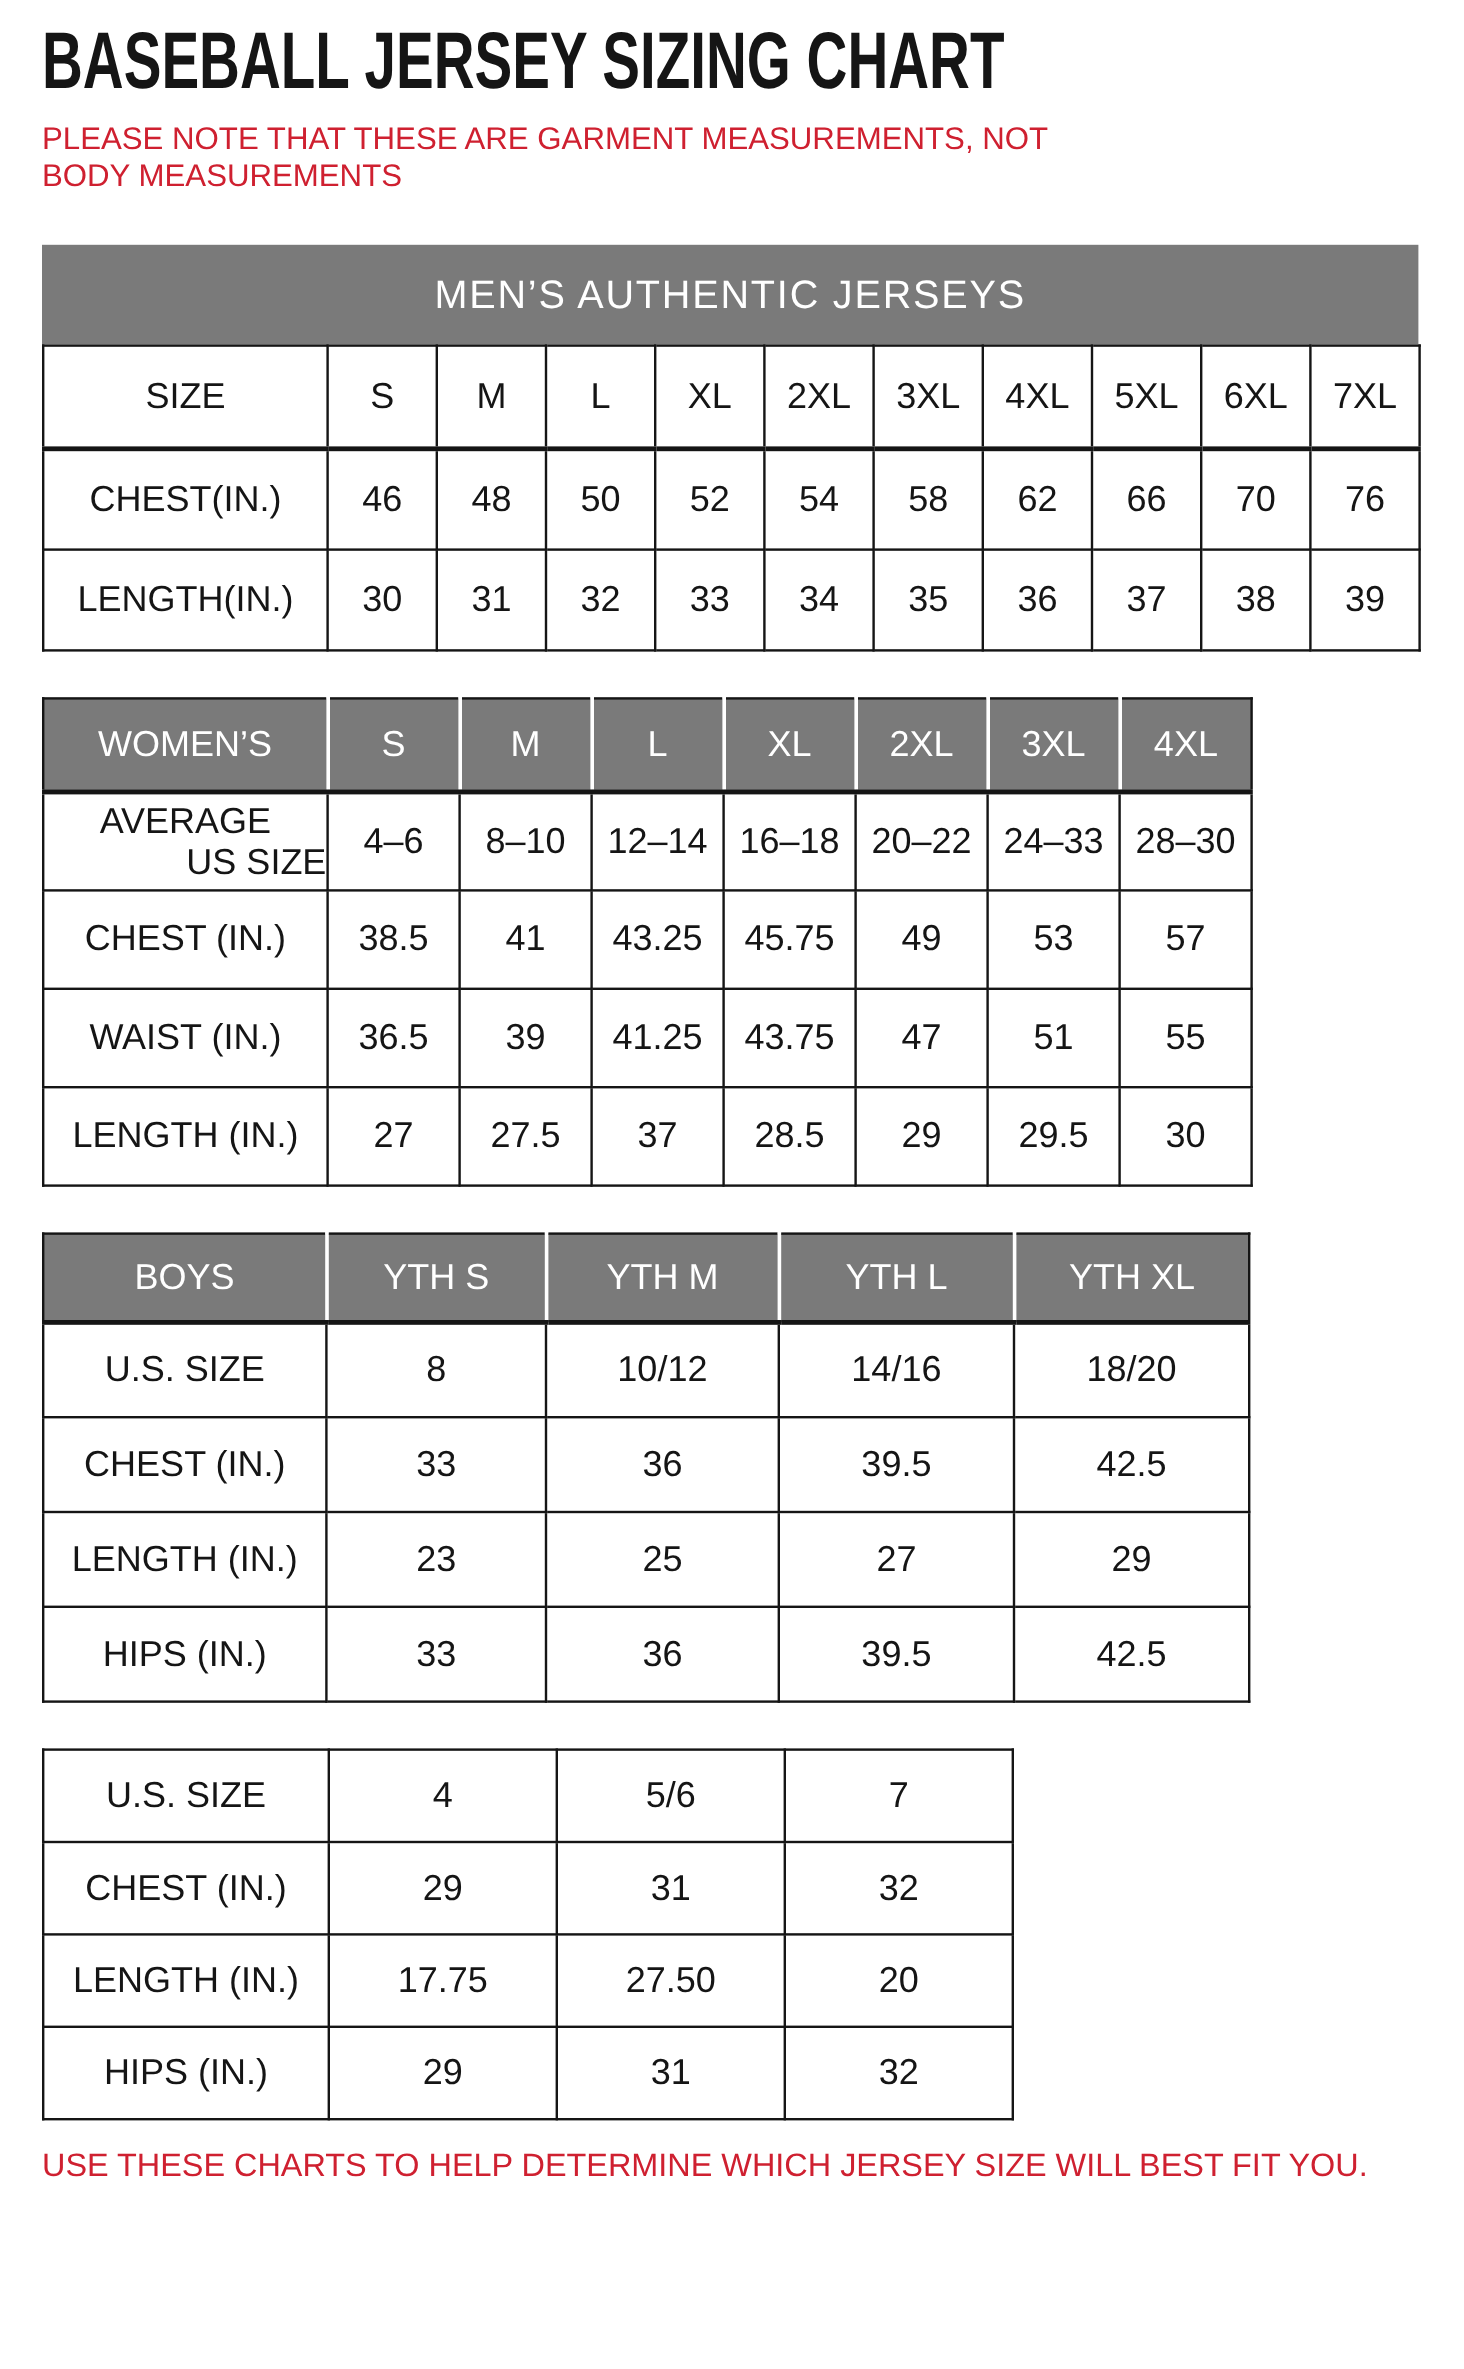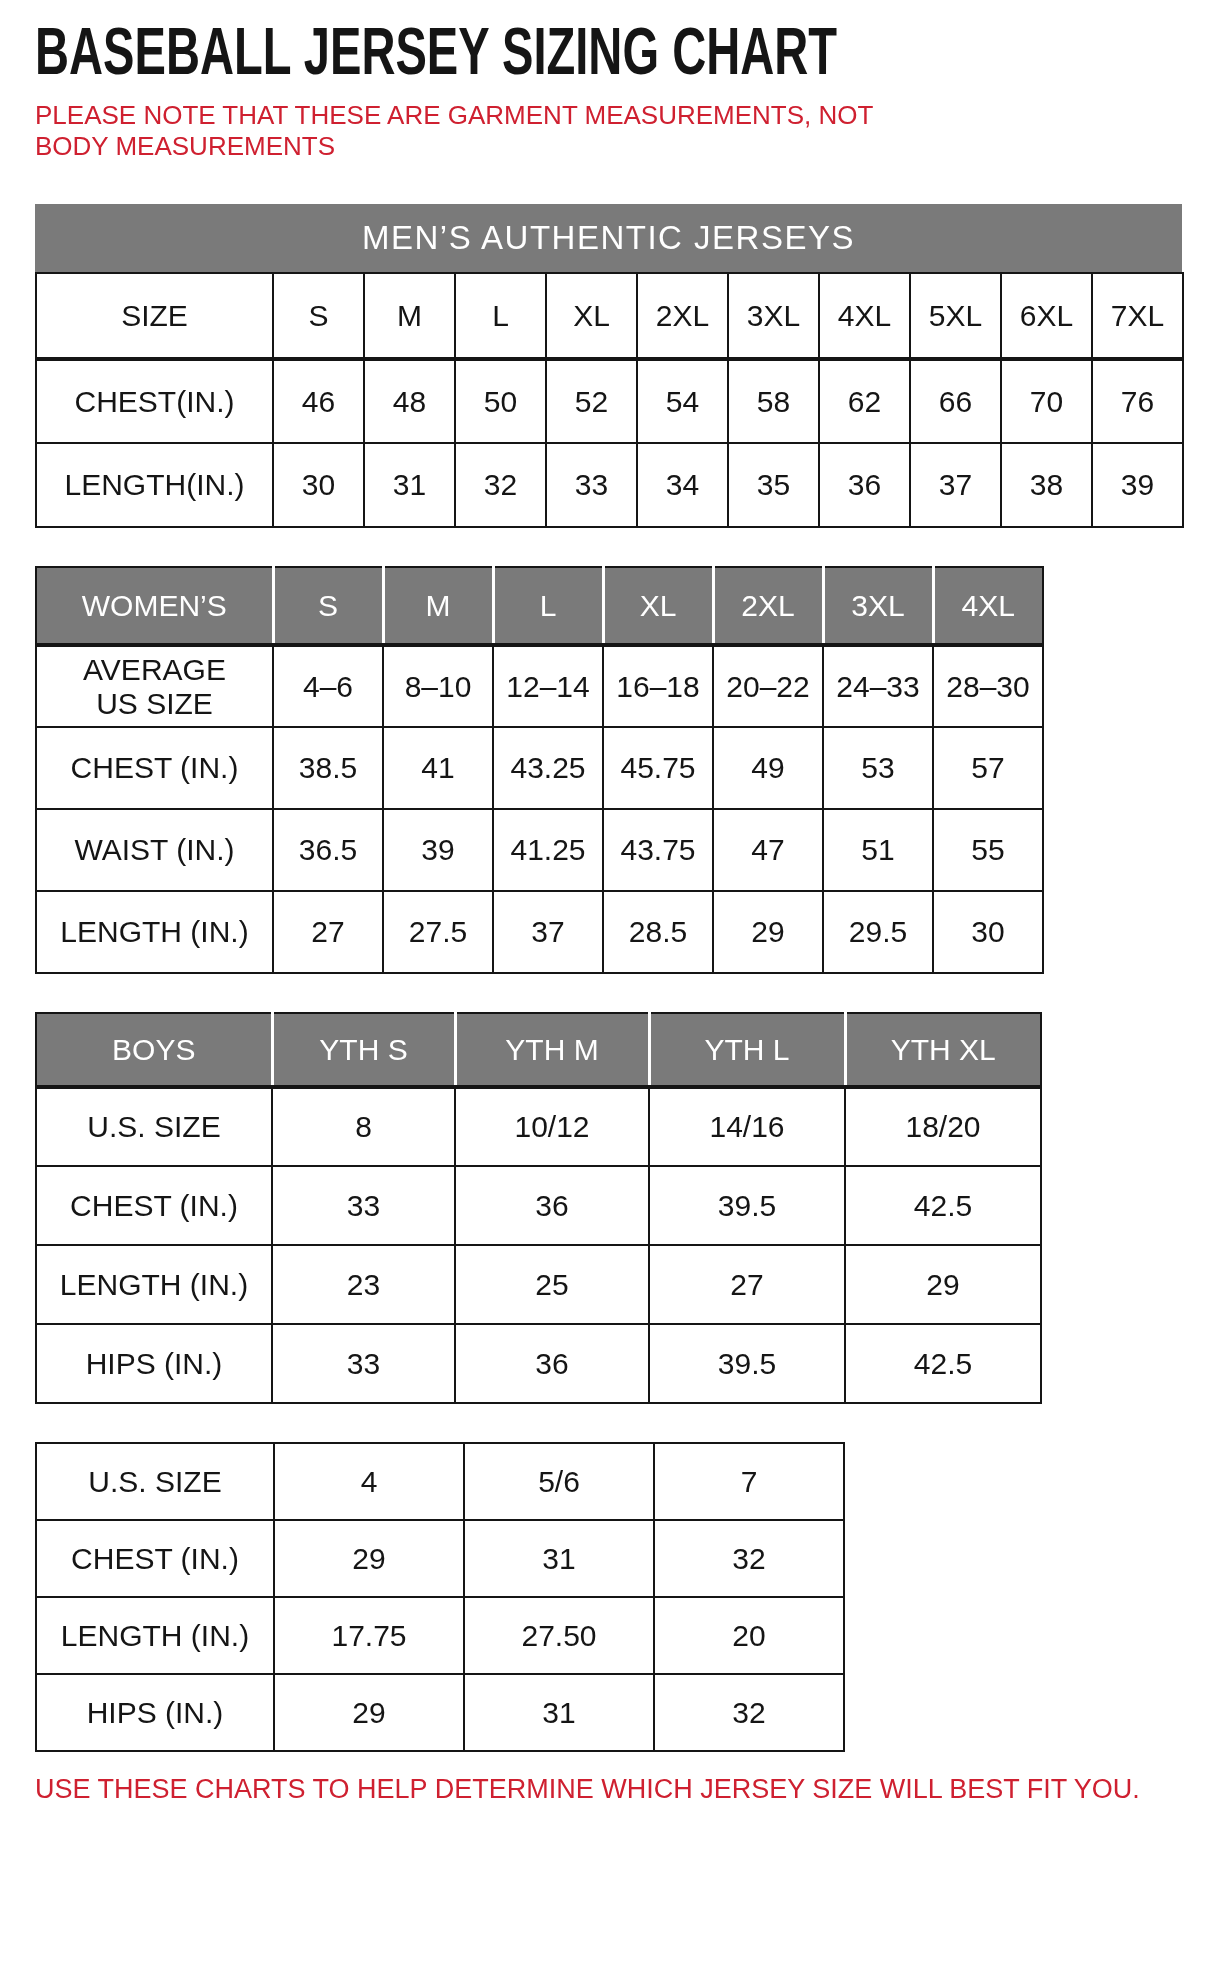--- a/index.html
+++ b/index.html
@@ -17,21 +17,21 @@
     margin:18px 0 0 35px;
     font-size:62px;font-weight:bold;line-height:1;
     letter-spacing:0px;white-space:nowrap;
     transform:scale(0.76,1.08);transform-origin:left top;
   }
   .top-note{
     margin:20px 0 0 35px;width:905px;
     font-size:26px;line-height:1.2;color:var(--red);
   }
   .banner{
-    margin:42px 0 0 35px;width:1147px;height:68px;
+    margin:42px 0 0 35px;width:1147px;height:83px;
     background:var(--gray);color:#ffffff;
     display:flex;align-items:center;justify-content:center;
     font-size:33px;letter-spacing:1.5px;
   }
   table{
     border-collapse:collapse;table-layout:fixed;
     margin:0 0 0 35px;
   }
   table.gap{margin-top:38px;padding-left:16px;}
   td{
@@ -43,21 +43,21 @@
   th{
     background:var(--gray);color:#ffffff;font-weight:normal;
     border:2px solid var(--ink);border-bottom:4px solid var(--ink);
     text-align:center;vertical-align:middle;font-size:30px;padding:0;
   }
   th.sep{border-right:3px solid #ffffff;}
   .mens  {width:1147px;}
   .womens{width:1007px;}
   .boys  {width:1005px;}
   .pre   {width:808px;}
-  .lbl2{display:block;}
+  .lbl2{display:block;text-align:right;}
   .lbl2:empty{display:none;}
   .bottom-note{
     margin:22px 0 0 35px;
     font-size:27px;color:var(--red);white-space:nowrap;
   }
 </style>
 </head>
 <body>
 
 <div class="page-title">BASEBALL JERSEY SIZING CHART</div>

